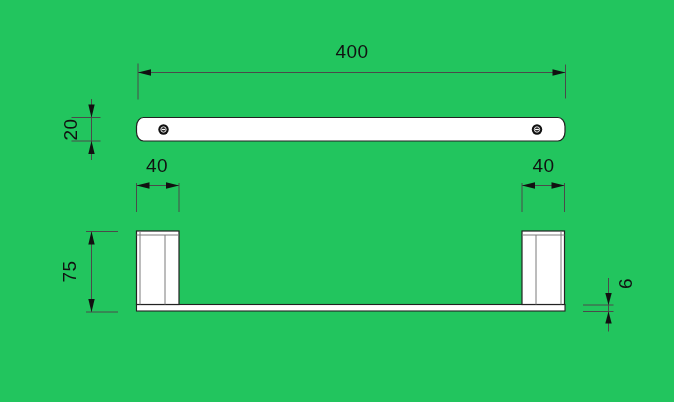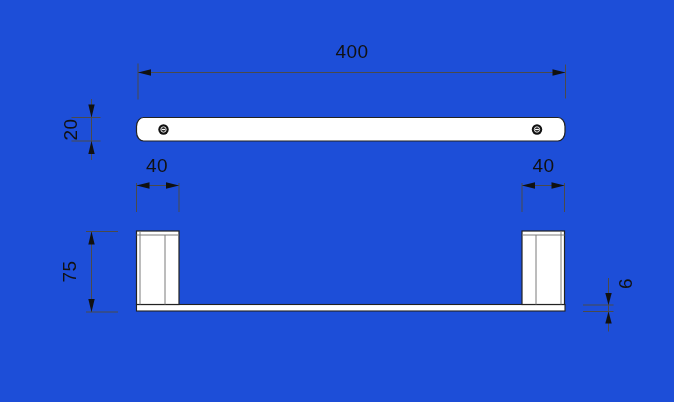--- a/index.html
+++ b/index.html
@@ -5,21 +5,21 @@
   html, body {
     margin: 0;
     padding: 0;
     background: #ffffff;
     font-family: "Liberation Sans", sans-serif;
   }
   .canvas {
     position: relative;
     width: 674px;
     height: 402px;
-    background: #1d4ed8;
+    background: #22c55e;
     overflow: hidden;
   }
   svg { display: block; }
   text {
     font-family: "Liberation Sans", sans-serif;
     font-size: 19px;
     letter-spacing: 0.5px;
     fill: #111111;
   }
 </style>

